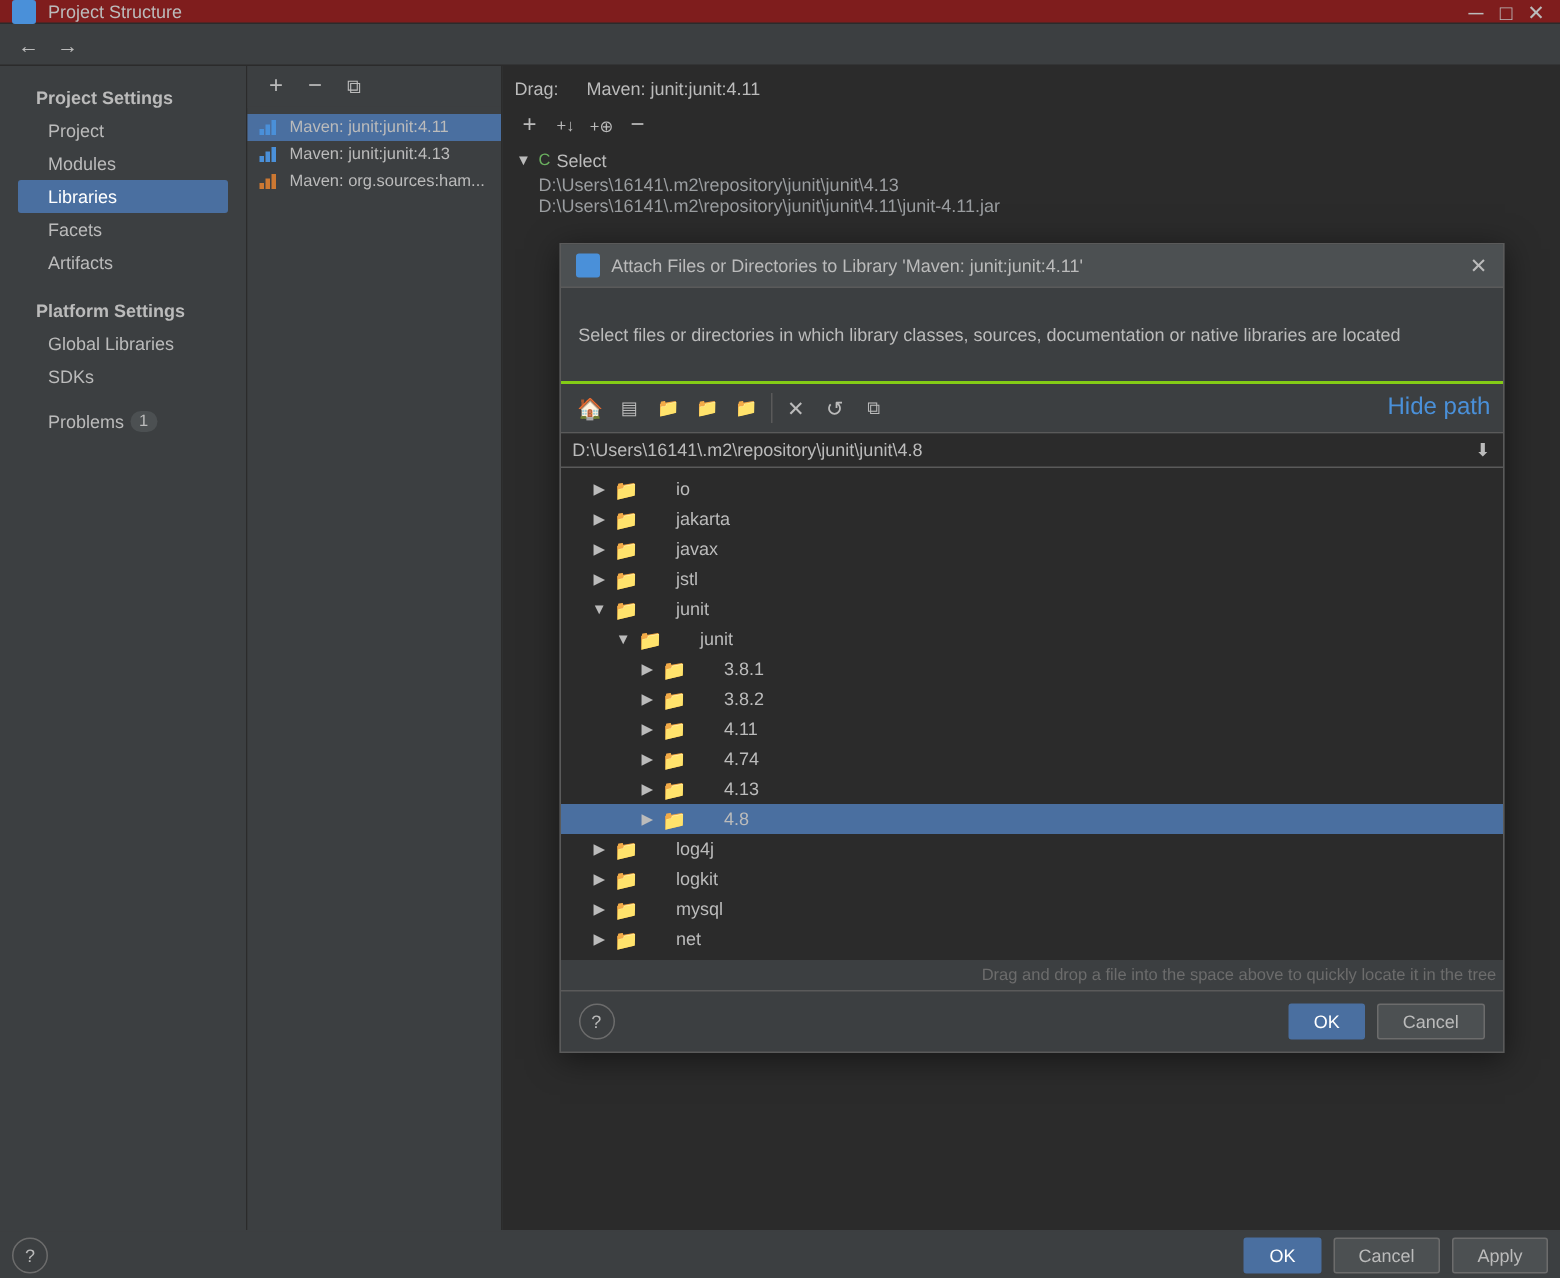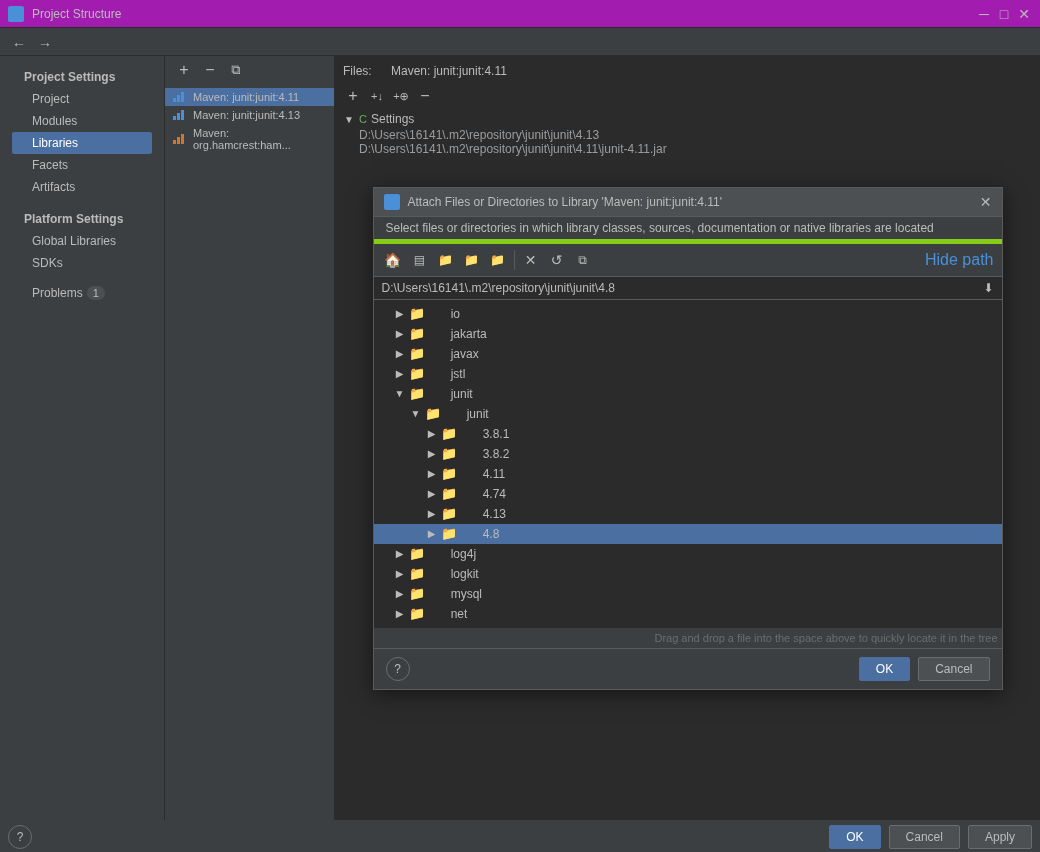--- a/index.html
+++ b/index.html
@@ -1,20 +1,20 @@
 <!DOCTYPE html>
 <html><head>
   <meta charset="utf-8">
   <style>
     * { box-sizing: border-box; margin: 0; padding: 0; }
     body { font-family: 'Segoe UI', Arial, sans-serif; font-size: 12px; background: #3c3f41; color: #bbb; width: 1040px; height: 852px; overflow: hidden; }
 
     .main-window { width: 1040px; height: 852px; background: #3c3f41; display: flex; flex-direction: column; }
 
-    .title-bar { background: #a21caf; display: flex; align-items: center; padding: 4px 8px; height: 28px; border-bottom: 1px solid #2b2b2b; }
+    .title-bar { background: #7f1d1d; display: flex; align-items: center; padding: 4px 8px; height: 16px; border-bottom: 1px solid #2b2b2b; }
     .title-bar-icon { width: 16px; height: 16px; background: #4a90d9; margin-right: 8px; border-radius: 2px; flex-shrink: 0; }
     .title-bar-text { flex: 1; color: #bbb; font-size: 12px; }
     .title-bar-controls { display: flex; gap: 4px; }
     .title-bar-btn { width: 16px; height: 16px; display: flex; align-items: center; justify-content: center; color: #bbb; cursor: pointer; font-size: 14px; }
     .toolbar-btn { width: 22px; height: 22px; display: flex; align-items: center; justify-content: center; cursor: pointer; border: none; background: transparent; color: #bbb; border-radius: 2px; font-size: 14px; }
 
     .content-area { display: flex; flex: 1; overflow: hidden; }
 
     .sidebar { width: 165px; background: #3c3f41; border-right: 1px solid #2b2b2b; display: flex; flex-direction: column; padding: 8px 12px; }
     .sidebar-section-title { color: #bbb; font-size: 12px; font-weight: bold; padding: 6px 12px 4px; }
@@ -59,21 +59,21 @@
     
     .modal-overlay { position: absolute; top: 0; left: 0; right: 0; bottom: 0; display: flex; align-items: center; justify-content: center; z-index: 100; }
 
     .modal { background: #3c3f41; border: 1px solid #5a5a5a; box-shadow: 0 4px 20px rgba(0,0,0,0.5); width: 630px; display: flex; flex-direction: column; }
 
     .modal-title-bar { display: flex; align-items: center; padding: 6px 10px; background: #4c5052; border-bottom: 1px solid #5a5a5a; }
     .modal-icon { width: 16px; height: 16px; margin-right: 8px; background: #4a90d9; border-radius: 2px; flex-shrink: 0; }
     .modal-title { flex: 1; color: #bbb; font-size: 12px; }
     .modal-close { cursor: pointer; color: #bbb; font-size: 14px; }
 
-    .modal-desc { padding: 4px 12px; color: #bbb; font-size: 12px; border-bottom: 5px solid #84cc16; }
+    .modal-desc { padding: 24px 12px; color: #bbb; font-size: 12px; border-bottom: 2px solid #84cc16; }
 
     .modal-toolbar { display: flex; align-items: center; padding: 4px 8px; gap: 2px; border-bottom: 1px solid #5a5a5a; background: #3c3f41; }
     .modal-btn { width: 24px; height: 24px; display: flex; align-items: center; justify-content: center; cursor: pointer; border: none; background: transparent; color: #bbb; border-radius: 2px; font-size: 14px; }
     .hide-path { margin-left: auto; color: #4a90d9; cursor: pointer; font-size: 16px; }
     .modal-separator { width: 1px; height: 20px; background: #5a5a5a; margin: 0 2px; }
 
     .modal-path-bar { display: flex; align-items: center; padding: 4px 8px; border-bottom: 1px solid #5a5a5a; background: #2b2b2b; }
     .modal-path-input { flex: 1; background: transparent; border: none; color: #bbb; font-size: 12px; outline: none; }
     .modal-path-icon { color: #bbb; font-size: 12px; cursor: pointer; }
 
@@ -166,43 +166,43 @@
           <span style="font-size:11px;">Maven: junit:junit:4.13</span>
         </div>
         <div class="library-item">
           <div class="lib-icon">
             <div class="lib-bars">
               <div class="lib-bar orange"></div>
               <div class="lib-bar orange"></div>
               <div class="lib-bar orange"></div>
             </div>
           </div>
-          <span style="font-size:11px;">Maven: org.hamcrest:ham...</span>
+          <span style="font-size:11px;">Maven: org.sources:ham...</span>
         </div>
       </div>
     </div>
 
     <div class="right-panel" style="position:relative;">
       <div class="name-row">
-        <span class="name-label">Files:</span>
+        <span class="name-label">Drag:</span>
         <span class="name-value">Maven: junit:junit:4.11</span>
       </div>
 
       <div class="classes-toolbar">
         <button class="small-btn" style="font-size:16px;">+</button>
         <button class="small-btn" style="font-size:11px;">+↓</button>
         <button class="small-btn" style="font-size:11px;">+⊕</button>
         <button class="small-btn" style="font-size:16px;">−</button>
       </div>
 
       <div class="tree-section">
         <div class="tree-row">
           <span class="tree-arrow">▼</span>
           <span style="color:#6aaf5f; font-size:11px;">C</span>
-          <span class="tree-label">Settings</span>
+          <span class="tree-label">Select</span>
         </div>
         <div class="tree-path">D:\Users\16141\.m2\repository\junit\junit\4.13</div>
         <div class="tree-path">D:\Users\16141\.m2\repository\junit\junit\4.11\junit-4.11.jar</div>
       </div>
 
       <div class="modal-overlay">
         <div class="modal">
 
           <div class="modal-title-bar">
             <div class="modal-icon"></div>

